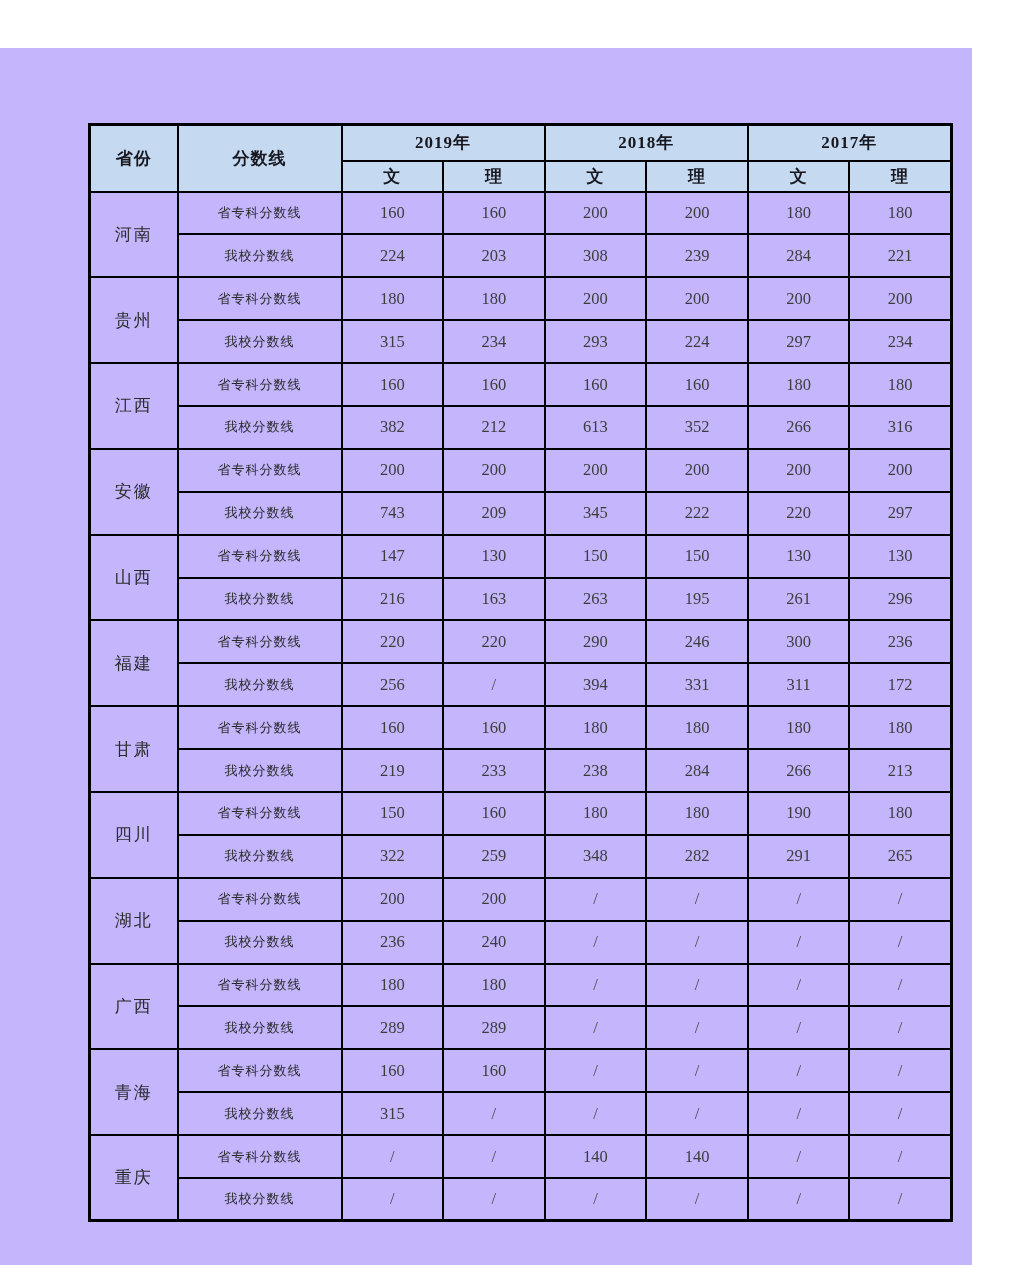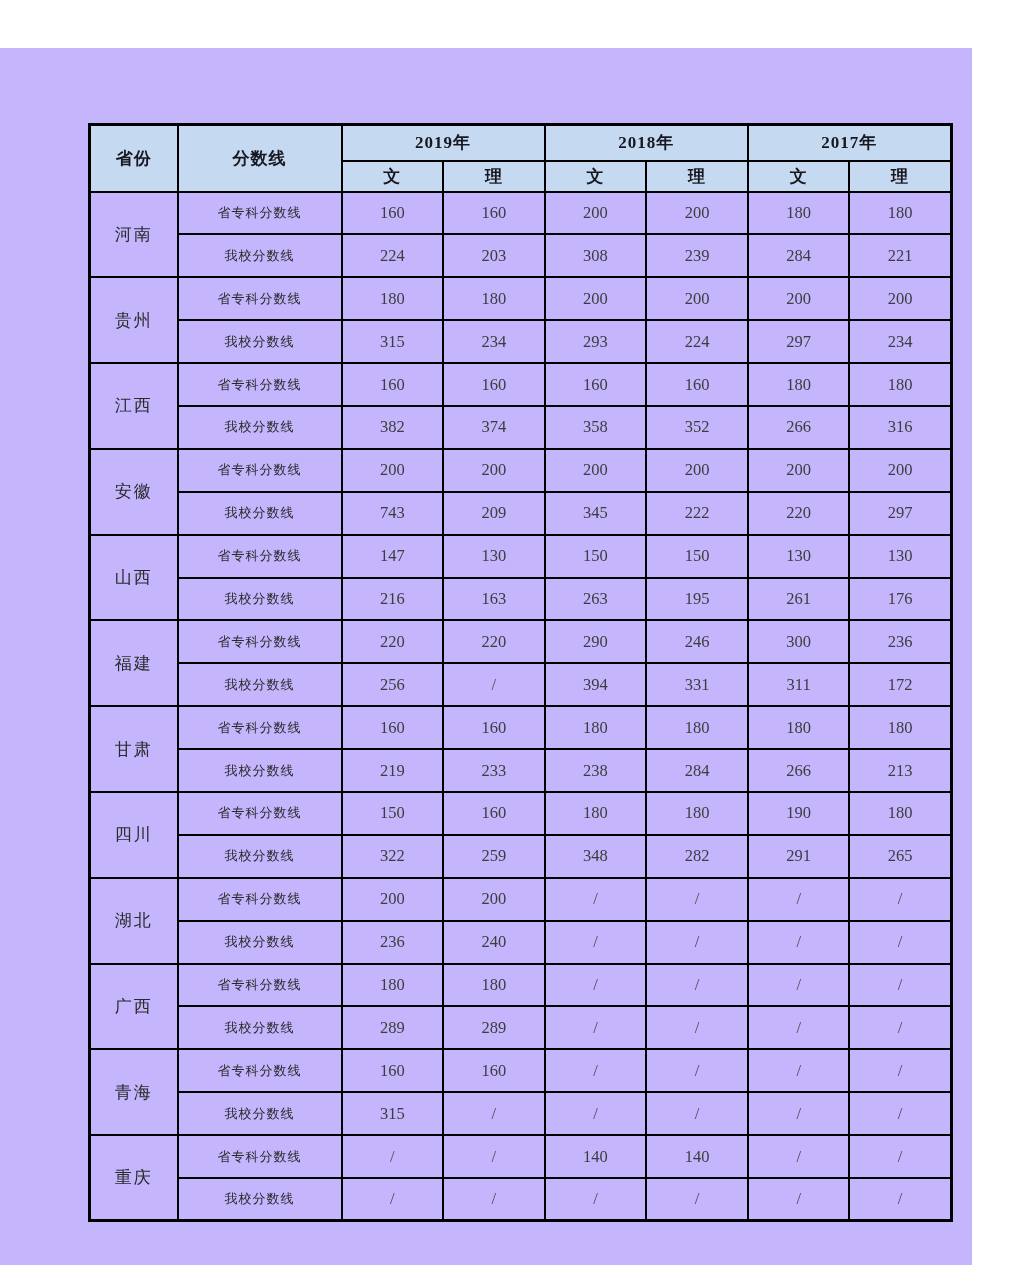--- a/index.html
+++ b/index.html
@@ -137,22 +137,22 @@
           <td class="score-cell">160</td>
           <td class="score-cell">160</td>
           <td class="score-cell">160</td>
           <td class="score-cell">160</td>
           <td class="score-cell">180</td>
           <td class="score-cell">180</td>
         </tr>
         <tr>
           <td class="row-label-cell">我校分数线</td>
           <td class="score-cell">382</td>
-          <td class="score-cell">374</td>
-          <td class="score-cell">358</td>
+          <td class="score-cell">212</td>
+          <td class="score-cell">613</td>
           <td class="score-cell">352</td>
           <td class="score-cell">266</td>
           <td class="score-cell">316</td>
         </tr>
         <tr>
           <td rowspan="2" class="province-cell">安徽</td>
           <td class="row-label-cell">省专科分数线</td>
           <td class="score-cell">200</td>
           <td class="score-cell">200</td>
           <td class="score-cell">200</td>
@@ -179,21 +179,21 @@
           <td class="score-cell">130</td>
           <td class="score-cell">130</td>
         </tr>
         <tr>
           <td class="row-label-cell">我校分数线</td>
           <td class="score-cell">216</td>
           <td class="score-cell">163</td>
           <td class="score-cell">263</td>
           <td class="score-cell">195</td>
           <td class="score-cell">261</td>
-          <td class="score-cell">176</td>
+          <td class="score-cell">296</td>
         </tr>
         <tr>
           <td rowspan="2" class="province-cell">福建</td>
           <td class="row-label-cell">省专科分数线</td>
           <td class="score-cell">220</td>
           <td class="score-cell">220</td>
           <td class="score-cell">290</td>
           <td class="score-cell">246</td>
           <td class="score-cell">300</td>
           <td class="score-cell">236</td>

